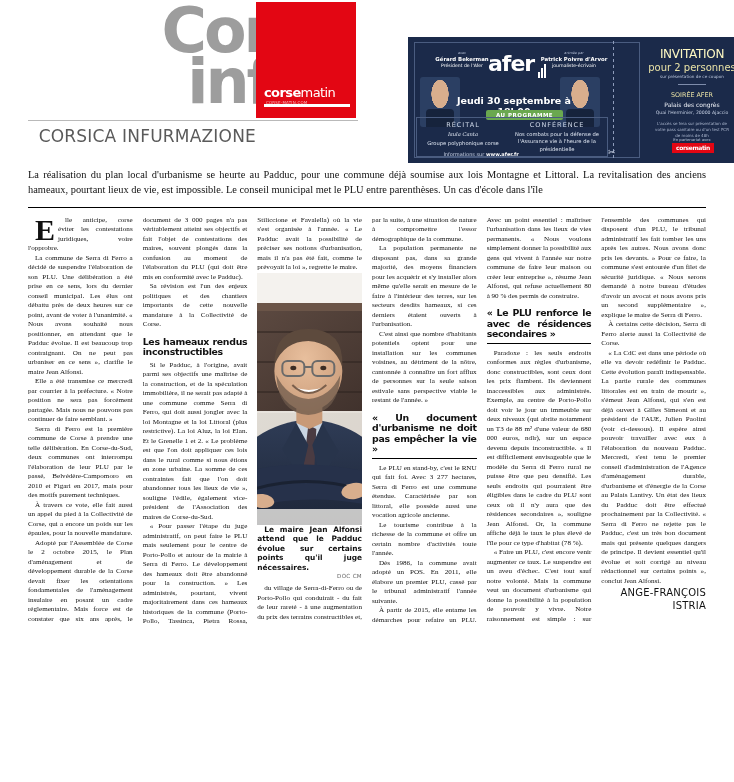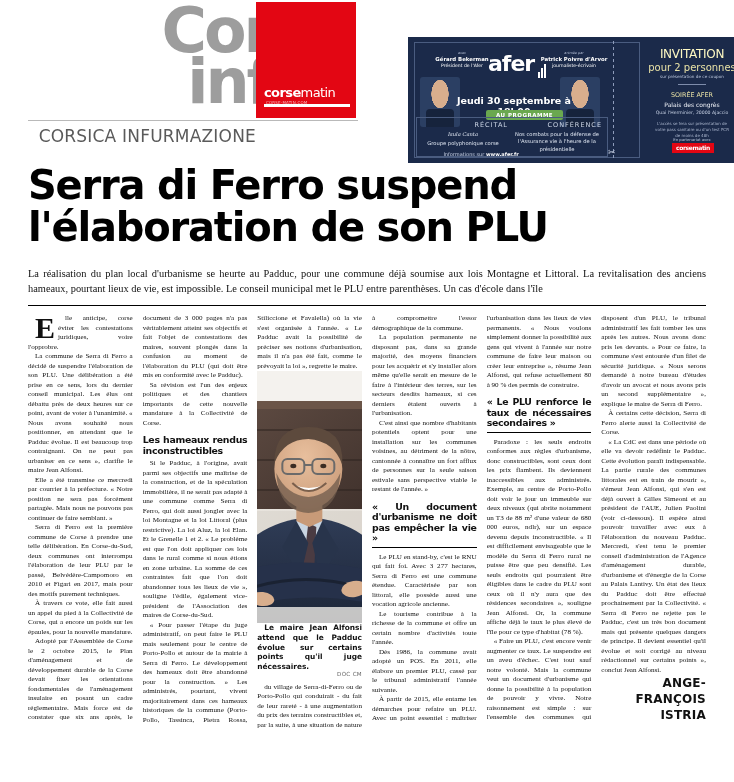--- a/index.html
+++ b/index.html
@@ -69,21 +69,21 @@
   .ad-face.l{left:12px;top:40px;}
   .ad-face.r{left:152px;top:40px;}
   .ad-face:after{content:"";position:absolute;left:6px;top:32px;width:28px;height:18px;border-radius:4px 4px 0 0;background:#16233c;}
   .ad-title{position:absolute;left:44px;top:40px;width:124px;text-align:center;font-size:14px;font-weight:bold;}
   .ad-date{position:absolute;left:44px;top:58px;width:124px;text-align:center;font-size:9.5px;font-weight:bold;}
   .ad-prog{position:absolute;left:78px;top:73px;background:#6aa84f;color:#fff;font-size:5.5px;font-weight:bold;padding:2px 10px;border-radius:2px;letter-spacing:0.5px;}
   .ad-box{position:absolute;left:8px;top:80px;width:190px;height:38px;border:1px solid #4a5c80;}
   .ad-col{position:absolute;top:84px;width:90px;text-align:center;}
   .ad-col.a{left:10px;}
   .ad-col.b{left:104px;}
-  .ad-col h5{margin:0;font-size:6.5px;letter-spacing:1px;font-weight:normal;color:#cfd8e8;text-align:right;}
+  .ad-col h5{margin:0;font-size:6.5px;letter-spacing:1px;font-weight:normal;color:#cfd8e8;}
   .ad-col p{margin:2px 0 0;font-size:5.2px;line-height:1.4;color:#dfe6f2;}
   .ad-script{font-family:"DejaVu Serif",serif;font-style:italic;font-size:9px;color:#9fb7e6;}
   .ad-info{position:absolute;left:0;right:92px;bottom:6px;text-align:center;font-size:5px;color:#c6d0e4;}
   .ad-info b{color:#fff;}
   .ad-dash{position:absolute;left:205px;top:4px;bottom:4px;width:1px;
     background:repeating-linear-gradient(#8e9cbb 0 3px, transparent 3px 6px);}
   .ad-scis{position:absolute;left:200px;bottom:6px;font-size:9px;color:#cdd6e8;}
   .ad-right{position:absolute;right:0;top:0;width:92px;height:100%;text-align:center;}
   .ad-inv{position:absolute;left:0;right:0;top:10px;font-size:12px;font-weight:normal;color:#fef9c3;letter-spacing:-0.3px;}
   .ad-inv2{position:absolute;left:0;right:0;top:25px;font-size:10px;color:#e9e2a6;}
@@ -159,21 +159,21 @@
     font-weight:bold;font-size:7.4px;line-height:1.3;
     margin:3px 0 2px;text-indent:0;
   }
   .cap-credit{
     font-family:"DejaVu Sans", sans-serif;
     font-size:5.6px;color:#666;text-align:right;text-indent:0;margin:0 0 4px;
     letter-spacing:0.3px;
   }
   .byline{
     font-family:"DejaVu Sans", sans-serif;
-    font-weight:bold;font-size:12px;text-align:right;text-indent:0;
+    font-weight:normal;font-size:10px;text-align:right;text-indent:0;
     margin-top:6px;letter-spacing:0.2px;
   }
 </style>
 </head>
 <body>
 
 <div class="page">
 
   <div class="masthead">
     <div class="logo-block">
@@ -227,21 +227,20 @@
         <div class="ad-soiree">SOIRÉE AFER</div>
         <div class="ad-place">Palais des congrès</div>
         <div class="ad-addr">Quai l'Herminier, 20000 Ajaccio</div>
         <div class="ad-note">L'accès se fera sur présentation de votre pass sanitaire ou d'un test PCR de moins de 48h</div>
         <div class="ad-part">En partenariat avec</div>
         <div class="ad-cm">corsematin</div>
       </div>
     </div>
   </div>
 
-  <h1 class="headline">Serra di Ferro suspend l'élaboration de son PLU</h1>
   <div class="standfirst">La réalisation du plan local d'urbanisme se heurte au Padduc, pour une commune déjà soumise aux lois Montagne et Littoral. La revitalisation des anciens hameaux, pourtant lieux de vie, est impossible. Le conseil municipal met le PLU entre parenthèses. Un cas d'école dans l'île</div>
   <div class="hr-after-stand"></div>
 
   <div class="cols">
     <p class="dropcap">Elle anticipe, corse éviter les contestations juridiques, voire l'opprobre.</p>
     <p>La commune de Serra di Ferro a décidé de suspendre l'élaboration de son PLU. Une délibération a été prise en ce sens, lors du dernier conseil municipal. Les élus ont débattu près de deux heures sur ce point, avant de voter à l'unanimité. « Nous avons souhaité nous positionner, en attendant que le Padduc évolue. Il est beaucoup trop contraignant. On ne peut pas urbaniser en ce sens », clarifie le maire Jean Alfonsi.</p>
     <p>Elle a été transmise ce mercredi par courrier à la préfecture. « Notre position ne sera pas forcément partagée. Mais nous ne pouvons pas continuer de faire semblant. »</p>
     <p>Serra di Ferro est la première commune de Corse à prendre une telle délibération. En Corse-du-Sud, deux communes ont interrompu l'élaboration de leur PLU par le passé, Belvédère-Campomoro en 2010 et Figari en 2017, mais pour des motifs purement techniques.</p>
     <p>À travers ce vote, elle fait aussi un appel du pied à la Collectivité de Corse, qui a encore un poids sur les épaules, pour la nouvelle mandature.</p>
     <p>Adopté par l'Assemblée de Corse le 2 octobre 2015, le Plan d'aménagement et de développement durable de la Corse devait fixer les orientations fondamentales de l'aménagement insulaire en posant un cadre réglementaire. Mais force est de constater que six ans après, le document de 3 000 pages n'a pas véritablement atteint ses objectifs et fait l'objet de contestations des maires, souvent plongés dans la confusion au moment de l'élaboration du PLU (qui doit être mis en conformité avec le Padduc).</p>
@@ -327,21 +326,21 @@
     <p>La population permanente ne disposant pas, dans sa grande majorité, des moyens financiers pour les acquérir et s'y installer alors même qu'elle serait en mesure de le faire à l'intérieur des terres, sur les secteurs desdits hameaux, si ces derniers étaient ouverts à l'urbanisation.</p>
     <p>C'est ainsi que nombre d'habitants potentiels optent pour une installation sur les communes voisines, au détriment de la nôtre, cantonnée à connaître un fort afflux de personnes sur la seule saison estivale sans perspective viable le restant de l'année. »</p>
 
     <h2 class="subhead">« Un document d'urbanisme ne doit pas empêcher la vie »</h2>
     <div class="subhead-rule"></div>
     <p>Le PLU en stand-by, c'est le RNU qui fait foi. Avec 3 277 hectares, Serra di Ferro est une commune étendue. Caractérisée par son littoral, elle possède aussi une vocation agricole ancienne.</p>
     <p>Le tourisme contribue à la richesse de la commune et offre un certain nombre d'activités toute l'année.</p>
     <p>Dès 1986, la commune avait adopté un POS. En 2011, elle élabore un premier PLU, cassé par le tribunal administratif l'année suivante.</p>
     <p>À partir de 2015, elle entame les démarches pour refaire un PLU. Avec un point essentiel : maîtriser l'urbanisation dans les lieux de vies permanents. « Nous voulons simplement donner la possibilité aux gens qui vivent à l'année sur notre commune de faire leur maison ou créer leur entreprise », résume Jean Alfonsi, qui refuse actuellement 80 à 90 % des permis de construire.</p>
 
-    <h2 class="subhead">« Le PLU renforce le taux de nécessaires secondaires »</h2>
+    <h2 class="subhead">« Le PLU renforce le avec de résidences secondaires »</h2>
     <div class="subhead-rule"></div>
     <p>Paradoxe : les seuls endroits conformes aux règles d'urbanisme, donc constructibles, sont ceux dont les prix flambent. Ils deviennent inaccessibles aux administrés. Exemple, au centre de Porto-Pollo doit voir le jour un immeuble sur deux niveaux (qui abrite notamment un T3 de 88 m² d'une valeur de 680 000 euros, ndlr), sur un espace devenu depuis inconstructible. « Il est difficilement envisageable que le modèle du Serra di Ferro rural ne puisse être que peu densifié. Les seuls endroits qui pourraient être éligibles dans le cadre du PLU sont ceux où il n'y aura que des résidences secondaires », souligne Jean Alfonsi. Or, la commune affiche déjà le taux le plus élevé de l'île pour ce type d'habitat (78 %).</p>
     <p>« Faire un PLU, c'est encore venir augmenter ce taux. Le suspendre est un aveu d'échec. C'est tout sauf notre volonté. Mais la commune veut un document d'urbanisme qui donne la possibilité à la population de pouvoir y vivre. Notre raisonnement est simple : sur l'ensemble des communes qui disposent d'un PLU, le tribunal administratif les fait tomber les uns après les autres. Nous avons donc pris les devants. » Pour ce faire, la commune s'est entourée d'un filet de sécurité juridique. « Nous serons demandé à notre bureau d'études d'avoir un avocat et nous avons pris un second supplémentaire », explique le maire de Serra di Ferro.</p>
     <p>À certains cette décision, Serra di Ferro alerte aussi la Collectivité de Corse.</p>
     <p>« La CdC est dans une période où elle va devoir redéfinir le Padduc. Cette évolution paraît indispensable. La partie rurale des communes littorales est en train de mourir », s'émeut Jean Alfonsi, qui s'en est déjà ouvert à Gilles Simeoni et au président de l'AUE, Julien Paolini (voir ci-dessous). Il espère ainsi pouvoir travailler avec eux à l'élaboration du nouveau Padduc. Mercredi, s'est tenu le premier conseil d'administration de l'Agence d'aménagement durable, d'urbanisme et d'énergie de la Corse au Palais Lantivy. Un état des lieux du Padduc doit être effectué prochainement par la Collectivité. « Serra di Ferro ne rejette pas le Padduc, c'est un très bon document mais qui présente quelques dangers de principe. Il devient essentiel qu'il évolue et soit corrigé au niveau rédactionnel sur certains points », conclut Jean Alfonsi.</p>
     <p class="byline">ANGE-FRANÇOIS ISTRIA</p>
   </div>
 
 </div>
 

